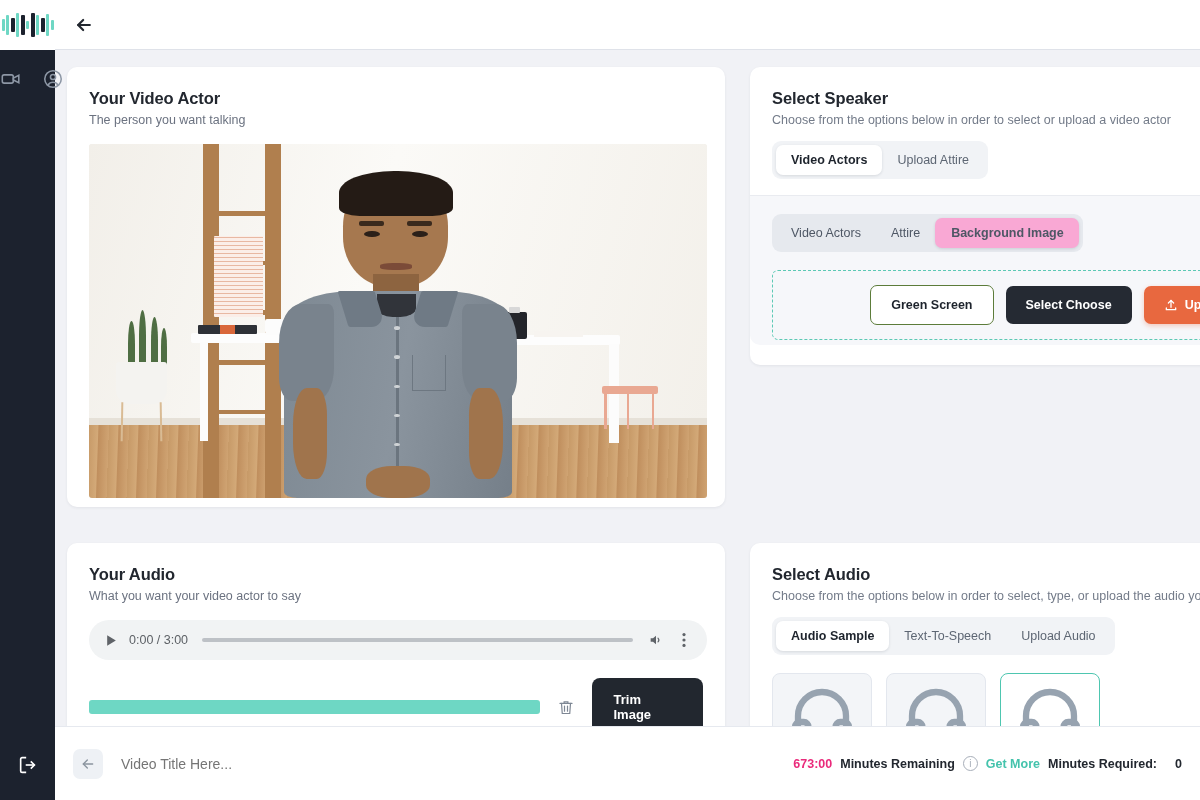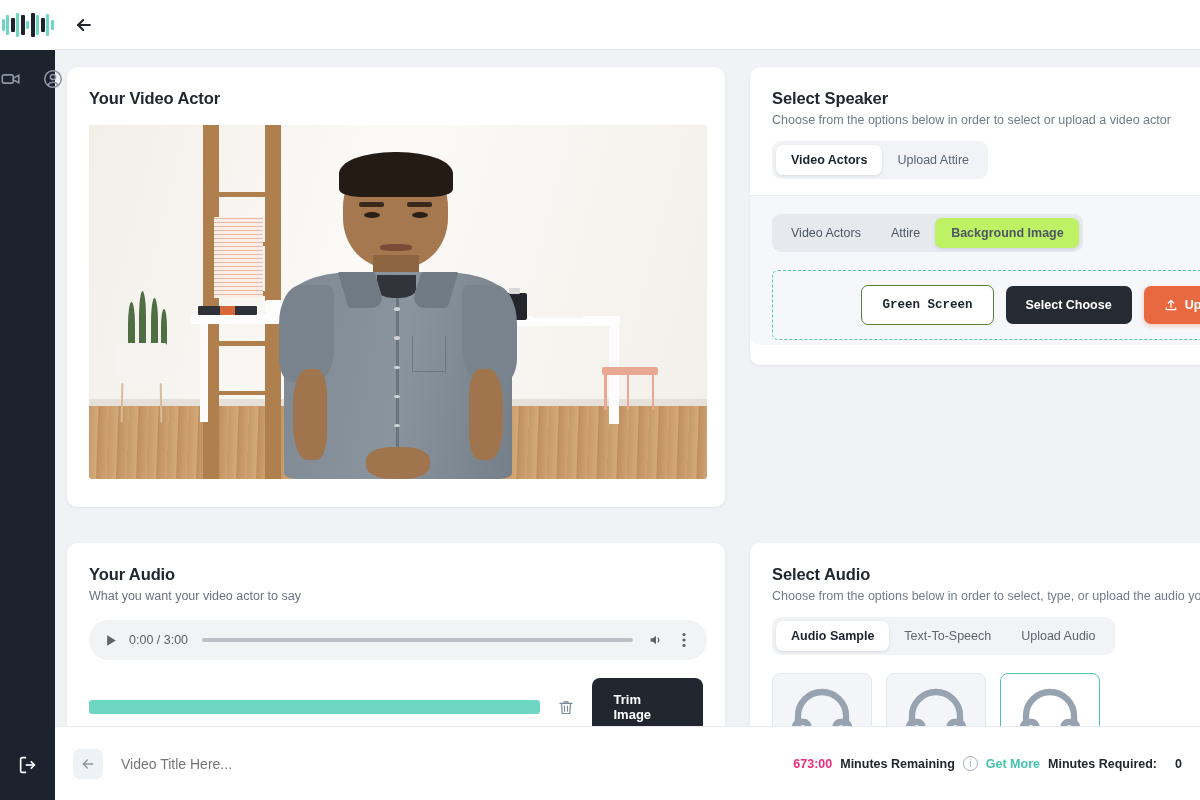--- a/index.html
+++ b/index.html
@@ -147,35 +147,35 @@
     font-size: 12.5px; color: #5d6673; padding: 8px 15px; border-radius: 7px;
     cursor: pointer; white-space: nowrap;
   }
   .tab.active { background: #ffffff; color: #1d232c; font-weight: bold; box-shadow: 0 1px 3px rgba(20,30,50,.12); }
 
   .section-split { margin-top: 16px; border-top: 1px solid #e9ebf0; background: #f6f7fa;
                    border-radius: 0 0 10px 10px; padding: 18px 22px 22px 22px; height: 150px; }
 
   .subtabgroup { display: inline-flex; align-items: center; background: #e6e9ee; border-radius: 9px; padding: 4px; }
   .subtabgroup .tab { color: #4e5765; }
-  .subtabgroup .tab.active { background:#bef264;padding-left:16px; }
+  .subtabgroup .tab.active { background:#f9a8d4;padding-left:16px; }
 
   .dropzone {
     margin-top: 18px; height: 70px;
     border: 1.5px dashed #5bc9b4; border-radius: 6px;
     display: flex; align-items: center; justify-content: flex-end;
     gap: 12px; padding-right: 0;
   }
   .btn {
     font-size: 12.5px; font-weight: bold; border-radius: 7px;
     padding: 12px 20px; cursor: pointer; white-space: nowrap;
     display: inline-flex; align-items: center; gap: 7px; border: none;
     font-family: "Liberation Sans", sans-serif;
   }
-  .btn-outline-green { background:#ffffff; color:#1d232c; border:1.5px solid #5c7c3a;font-family:Liberation Mono, monospace; }
+  .btn-outline-green { background:#ffffff; color:#1d232c; border:1.5px solid #5c7c3a; }
   .btn-dark { background:#252a33; color:#ffffff; }
   .btn-orange { background:#e8683f; color:#ffffff; box-shadow: 0 2px 5px rgba(232,104,63,.32); }
 
   
   .audio-player {
     margin-top: 17px; width: 618px; height: 40px; background: #f1f3f4;
     border-radius: 20px; display: flex; align-items: center; padding: 0 14px; gap: 10px;
   }
   .ap-play { width:16px; height:16px; display:flex; align-items:center; justify-content:center; cursor:pointer; }
   .ap-time { font-size: 12.5px; color: #5d6166; font-family:"Liberation Sans", sans-serif; }
@@ -292,20 +292,21 @@
           <path d="M11 6l-6 6 6 6"></path>
       </svg>
     </div>
   </div>
 
   <div class="content">
 
     <div class="card" id="card-actor">
       <div class="card-pad">
         <div class="card-title">Your Video Actor</div>
+        <div class="card-sub">The person you want talking</div>
 
         <div class="video-frame">
           <div class="scene">
             <div class="wall"></div>
               <div class="baseboard"></div>
               <div class="floor"></div>
 
             <div class="plant-leaf" style="left:6.3%;top:50%;width:1.1%;height:13%;"></div>
             <div class="plant-leaf" style="left:8.1%;top:47%;width:1.2%;height:16%;"></div>
             <div class="plant-leaf" style="left:10%;top:49%;width:1.1%;height:14%;"></div>

